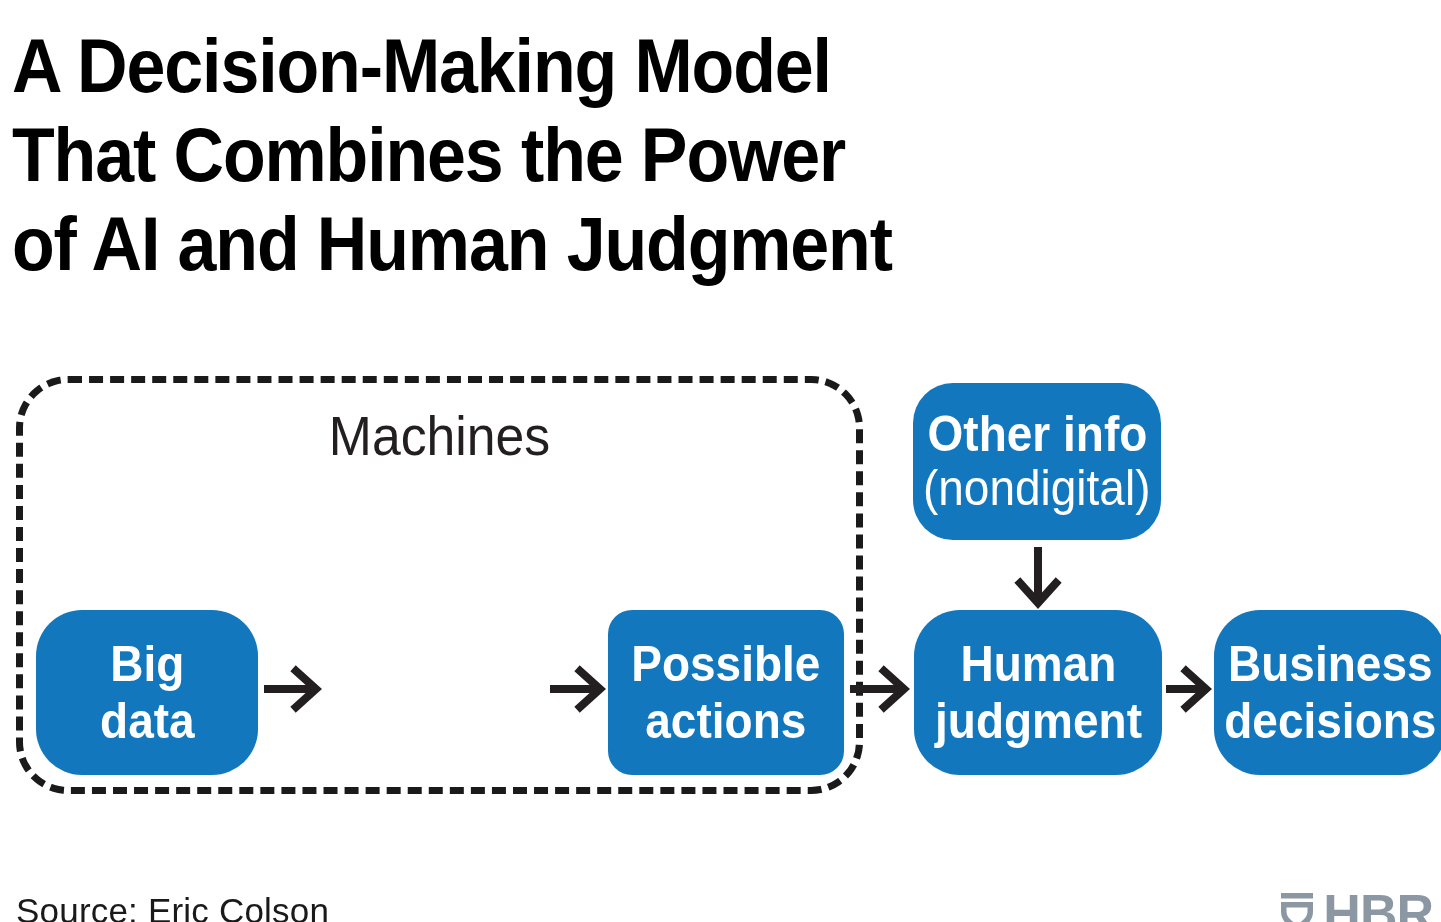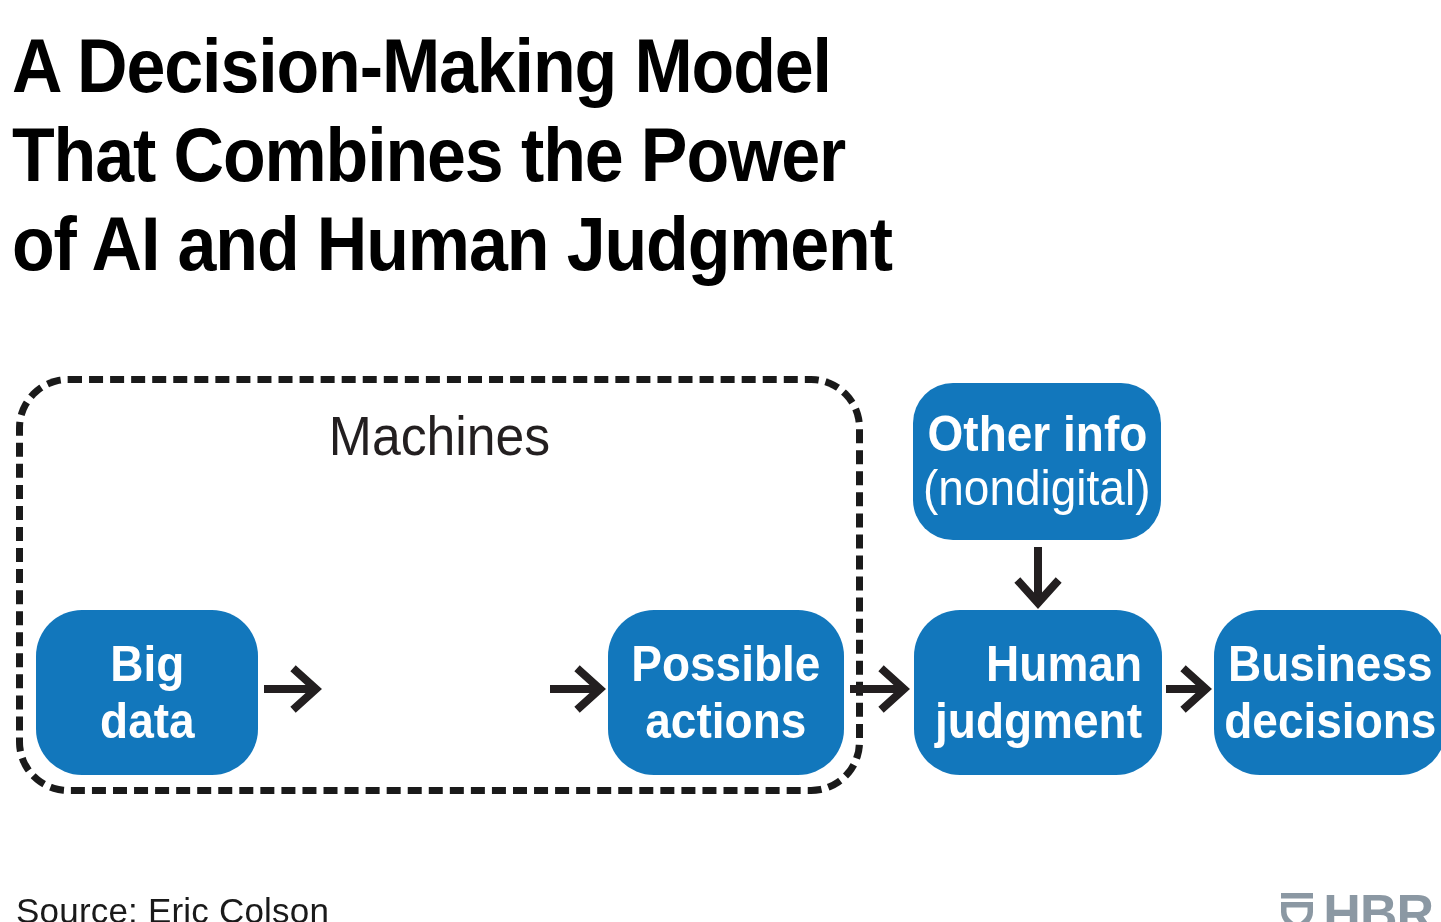--- a/index.html
+++ b/index.html
@@ -90,22 +90,22 @@
   }
   .node .label {
     transform: scaleX(0.92);
     transform-origin: center center;
     white-space: pre-line;
   }
 
   
   #node-big-data        { left: 28px;   top: 591px; width: 222px; height: 165px; align-items: center; }
   #node-ai              { left: 318px;  top: 591px; width: 218px; height: 165px; }
-  #node-possible        { left: 600px;  top: 591px; width: 236px; height: 165px; }
-  #node-human           { left: 906px;  top: 591px; width: 248px; height: 165px; text-align: right; }
+  #node-possible        { left: 600px;  top: 591px; width: 236px; height: 165px; border-radius: 24px; }
+  #node-human           { left: 906px;  top: 591px; width: 248px; height: 165px; }
   #node-business        { left: 1206px; top: 591px; width: 232px; height: 165px; }
   #node-other-info      { left: 905px;  top: 364px; width: 248px; height: 157px;
                           border-radius: 40px; flex-direction: column; }
 
   #node-other-info .line1 {
     font-weight: 700;
     font-size: 50px;
     line-height: 53px;
     transform: scaleX(0.92);
   }

